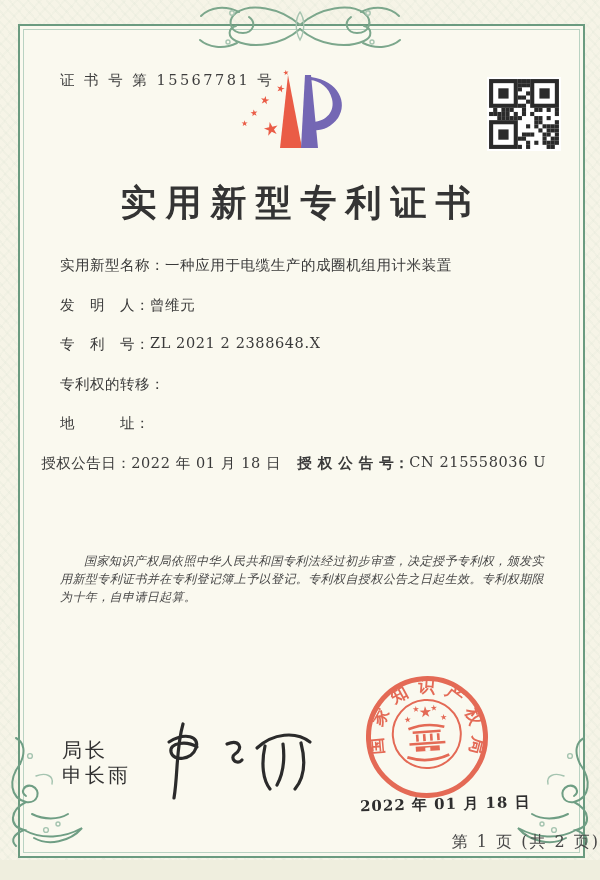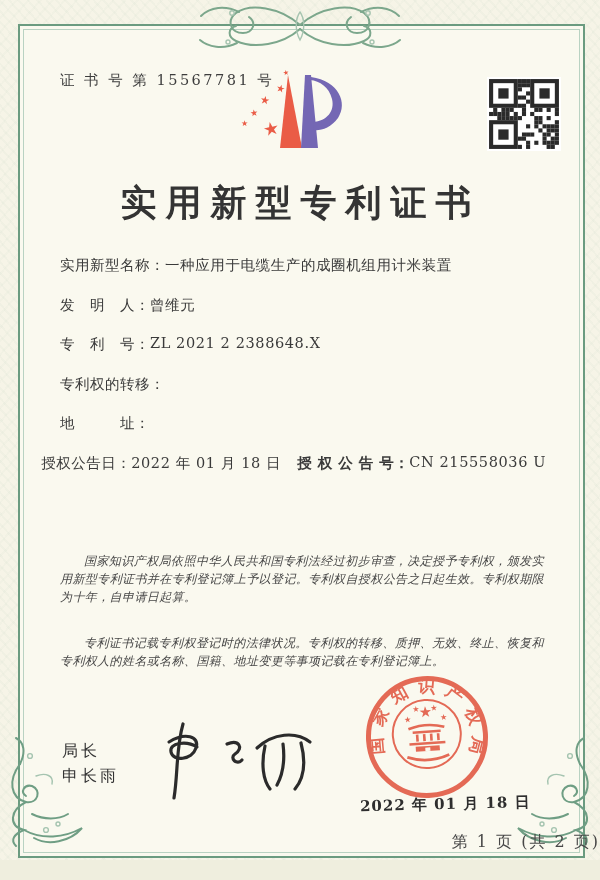--- a/index.html
+++ b/index.html
@@ -48,21 +48,21 @@
   .frow .val { letter-spacing:0.6px; }
   .frow.double { justify-content:flex-end; }
   .pair2 { margin-left:16px;font-weight:bold; }
 
   .paras { position:absolute; left:60px; top:524px; width:484px; }
   .paras p {
     font-size:12px; line-height:18px; color:#474747; text-align:justify;
     text-indent:2em; font-style:italic; letter-spacing:0.4px;margin-top:28px;
   }
 
-  .officer { position:absolute; left:62px; top:738px; font-size:16px; color:#333; }
+  .officer { position:absolute; left:62px; top:738px; font-size:20px; color:#333; }
   .officer div { letter-spacing:3px; line-height:25px; }
 
   .signature { position:absolute; left:145px; top:708px; width:175px; height:98px; }
 
   .seal { position:absolute; left:362px; top:672px; width:130px; height:130px; transform:rotate(-4deg); z-index:2; }
   .seal-date {
     position:absolute; left:360px; top:795px; z-index:3;
     font-size:15px; font-weight:700; color:#2e2e2e; letter-spacing:1px;
     transform:rotate(-1.5deg);
   }
@@ -263,21 +263,20 @@
     <div class="frow double">
       <span class="lab">授权公告日：</span>
       <span class="val">2022 年 01 月 18 日</span>
       <span class="lab pair2">授 权 公 告 号：</span>
       <span class="val">CN 215558036 U</span>
     </div>
   </div>
 
   <div class="paras">
     <p>国家知识产权局依照中华人民共和国专利法经过初步审查，决定授予专利权，颁发实用新型专利证书并在专利登记簿上予以登记。专利权自授权公告之日起生效。专利权期限为十年，自申请日起算。</p>
-    <p>专利证书记载专利权登记时的法律状况。专利权的转移、质押、无效、终止、恢复和专利权人的姓名或名称、国籍、地址变更等事项记载在专利登记簿上。</p>
   </div>
 
   <div class="officer">
     <div>局长</div>
     <div>申长雨</div>
   </div>
 
   <svg class="signature" viewBox="0 0 175 98">
     <g fill="none" stroke="#2b2b2b" stroke-width="3.2" stroke-linecap="round" stroke-linejoin="round">
       <path d="M38,16 C31,40 33,66 29,90"></path>

